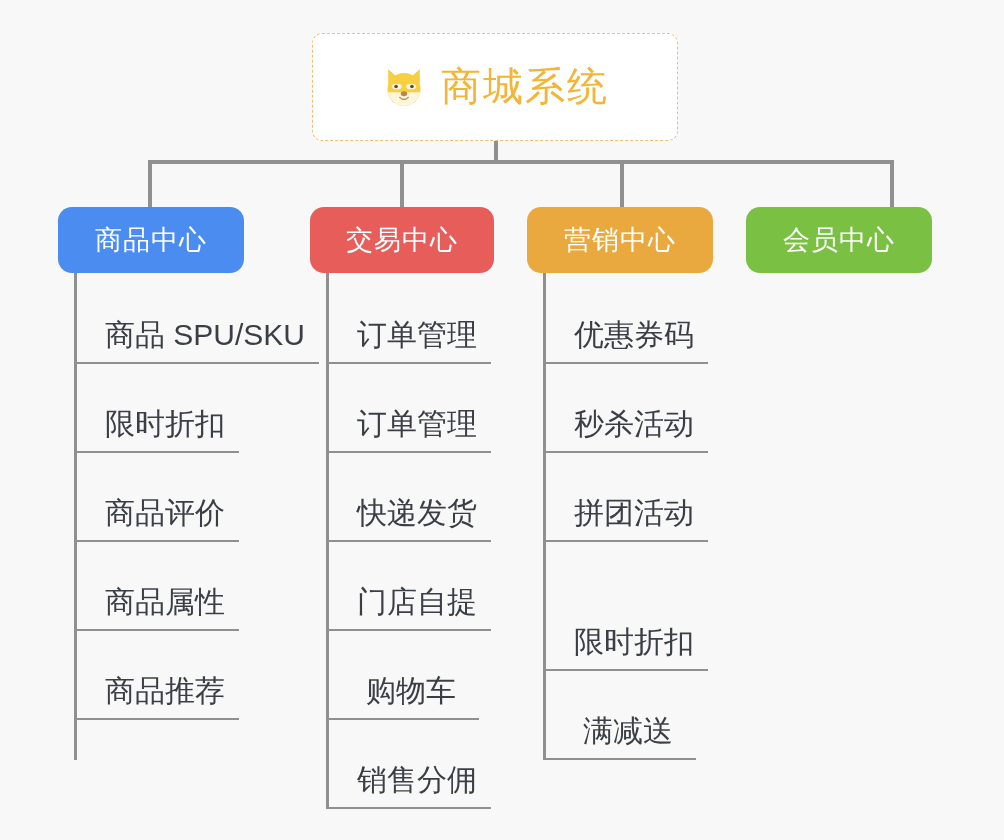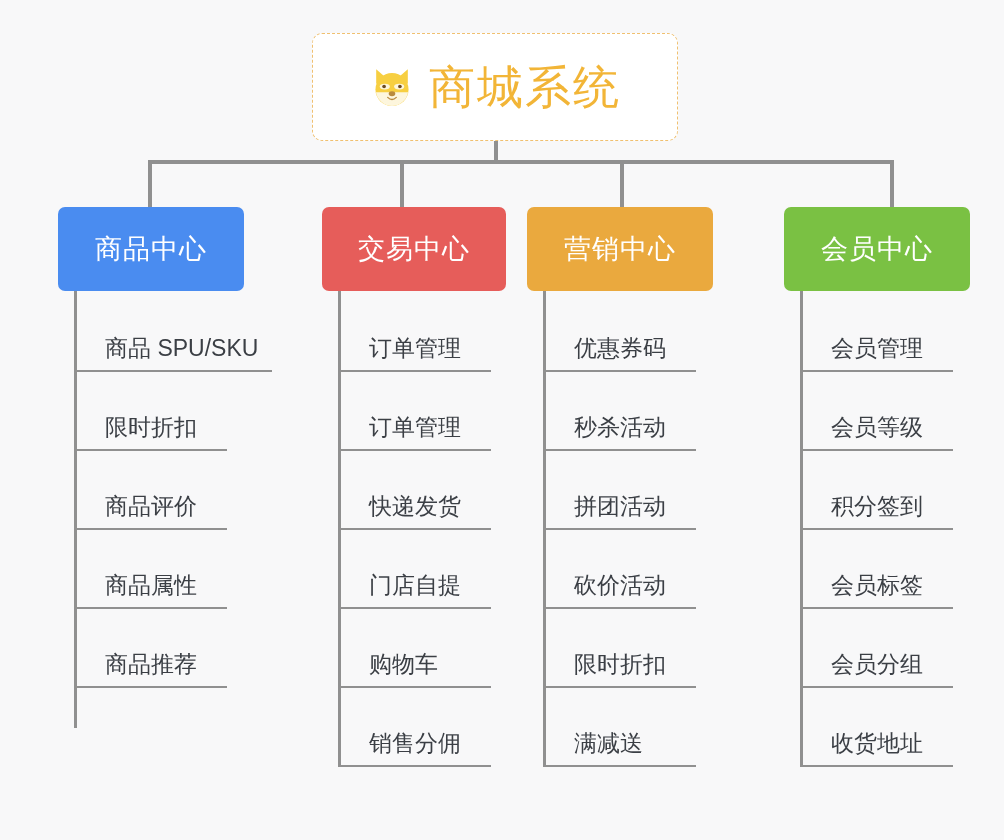--- a/index.html
+++ b/index.html
@@ -37,43 +37,44 @@
     gap: 14px;
   }
   .root-emoji {
     width: 46px;
     height: 46px;
     position: relative;
     flex: 0 0 auto;
     margin-top: 2px;
   }
   .root-title {
-    font-size: 46px;
+    font-size: 40px;
     color: #f2b537;
     letter-spacing: 2px;
     line-height: 1;
     white-space: nowrap;
+    font-family: Liberation Serif, serif;
   }
 
   
   .conn {
     position: absolute;
     background: #909090;
   }
   .conn-v { width: 4px; }
   .conn-h { height: 4px; }
 
   
   .branch {
     position: absolute;
     top: 207px;
   }
   .branch-header {
-    height: 84px;
-    border-radius: 7px;
+    height: 66px;
+    border-radius: 14px;
     display: flex;
     align-items: center;
     justify-content: center;
     color: #ffffff;
     font-size: 27px;
     letter-spacing: 1px;
     box-sizing: border-box;
     white-space: nowrap;
   }
   .branch-body {
@@ -81,25 +82,26 @@
     margin-left: 16px;
     padding-left: 0;
     border-left: 3px solid #909090;
   }
   .leaf {
     display: block;
     box-sizing: border-box;
     margin-left: 0;
     padding: 0 14px 6px 28px;
     border-bottom: 2px solid #909090;
-    font-size: 23px;
+    font-size: 30px;
     color: #3b3f45;
     white-space: nowrap;
     width: max-content;
     min-width: 150px;
+    text-align: center;
   }
   .leaf-spacer { height: 40px; }
   .leaf-top-spacer { height: 42px; }
 </style>
 </head>
 <body style="background: rgb(248, 248, 249);">
 
 <div id="mindmap">
 
   <div class="root-node" style="border-color: rgb(240, 192, 112);">
@@ -141,21 +143,21 @@
       <div class="leaf-spacer"></div>
       <div class="leaf">商品评价</div>
       <div class="leaf-spacer"></div>
       <div class="leaf">商品属性</div>
       <div class="leaf-spacer"></div>
       <div class="leaf">商品推荐</div>
       <div class="leaf-spacer"></div>
     </div>
   </div>
 
-  <div class="branch" style="left:322px;">
+  <div class="branch" style="left:310px;">
     <div class="branch-header" style="width: 184px; background: rgb(230, 93, 90);">
       <span>交易中心</span>
     </div>
     <div class="branch-body">
       <div class="leaf-top-spacer"></div>
       <div class="leaf">订单管理</div>
       <div class="leaf-spacer"></div>
       <div class="leaf">订单管理</div>
       <div class="leaf-spacer"></div>
       <div class="leaf">快递发货</div>
@@ -173,41 +175,26 @@
       <span>营销中心</span>
     </div>
     <div class="branch-body">
       <div class="leaf-top-spacer"></div>
       <div class="leaf">优惠券码</div>
       <div class="leaf-spacer"></div>
       <div class="leaf">秒杀活动</div>
       <div class="leaf-spacer"></div>
       <div class="leaf">拼团活动</div>
       <div class="leaf-spacer"></div>
-      <div class="leaf">砍价活动</div>
       <div class="leaf-spacer"></div>
       <div class="leaf">限时折扣</div>
       <div class="leaf-spacer"></div>
       <div class="leaf">满减送</div>
     </div>
   </div>
 
-  <div class="branch" style="left:784px;font-family:Liberation Mono, monospace;">
+  <div class="branch" style="left:746px;font-family:Liberation Mono, monospace;">
     <div class="branch-header" style="width: 186px; background: rgb(122, 193, 67);">
       <span>会员中心</span>
     </div>
-    <div class="branch-body">
-      <div class="leaf-top-spacer"></div>
-      <div class="leaf">会员管理</div>
-      <div class="leaf-spacer"></div>
-      <div class="leaf">会员等级</div>
-      <div class="leaf-spacer"></div>
-      <div class="leaf">积分签到</div>
-      <div class="leaf-spacer"></div>
-      <div class="leaf">会员标签</div>
-      <div class="leaf-spacer"></div>
-      <div class="leaf">会员分组</div>
-      <div class="leaf-spacer"></div>
-      <div class="leaf">收货地址</div>
-    </div>
   </div>
 
 </div>
 
 </body></html>

